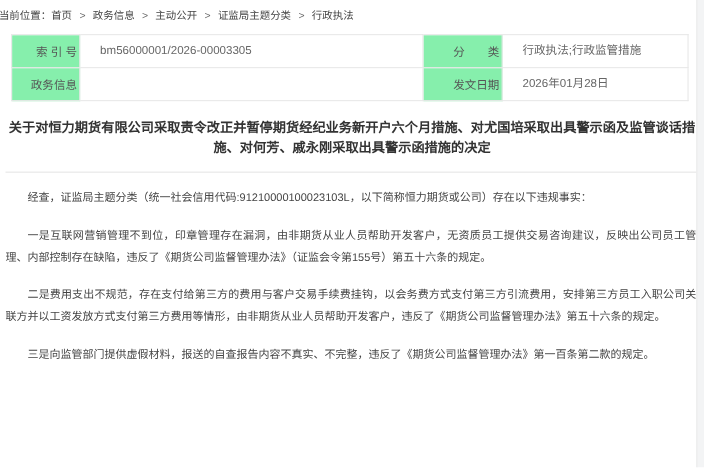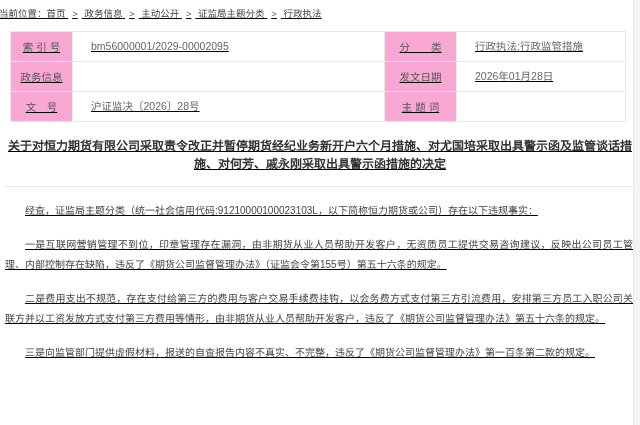--- a/index.html
+++ b/index.html
@@ -2,42 +2,42 @@
 <html lang="zh-CN"><head>
 <meta charset="utf-8">
 <style>
   * { box-sizing: border-box; margin: 0; padding: 0; }
   html, body {
     width: 640px; height: 425px;
     background: #ffffff;
     font-family: "Liberation Sans", "DejaVu Sans", sans-serif;
     overflow: hidden;
   }
-  .page { position: relative; width: 640px; height: 425px; background: #ffffff; text-decoration: underline; }
+  .page { position: relative; width: 640px; height: 425px; background: #ffffff; }
   .right-gutter {
     position: absolute; top: 0; right: 0; width: 7px; height: 425px;
     background: #f3f4f5; border-left: 1px solid #ececec;
   }
   
   .breadcrumb {
     padding: 6px 0 0 2px;
     font-size: 9.5px; color: #444; white-space: nowrap;
     margin-left: -3px;
   }
   .breadcrumb a { color: #444; text-decoration: none; cursor: pointer; }
   .breadcrumb .sep { color: #666; margin: 0 4px; }
   
   .meta-table {
     width: 615px; margin: 11px 0 0 10px;
     border-collapse: collapse; table-layout: fixed;
     font-size: 10.5px; color: #666;
   }
   .meta-table td { border: 1px solid #e8e8e8; vertical-align: middle; }
   .meta-table td.lbl {
-    background: #f9a8d4; text-align: center;
+    background: #86efac; text-align: right;
     color: #555; padding: 6px 2px; height: 25px;
   }
   .meta-table td.val { padding: 6px 8px 6px 18px; line-height: 1.62; background:#fff; }
   
   .doc-title {
     margin: 15px 4px 0;
     font-size: 12px; font-weight: bold; color: #333;
     text-align: center; line-height: 1.5;
   }
   .divider {
@@ -73,35 +73,29 @@
   <table class="meta-table">
     <colgroup>
       <col style="width:62px">
         <col style="width:312px">
         <col style="width:72px">
         <col style="width:169px">
     </colgroup>
     <tbody>
       <tr>
         <td class="lbl">索 引 号</td>
-        <td class="val">bm56000001/2029-00002095</td>
+        <td class="val">bm56000001/2026-00003305</td>
         <td class="lbl">分　　类</td>
         <td class="val">行政执法;行政监管措施</td>
       </tr>
       <tr>
         <td class="lbl">政务信息</td>
         <td class="val"></td>
         <td class="lbl">发文日期</td>
         <td class="val">2026年01月28日</td>
-      </tr>
-      <tr>
-        <td class="lbl">文　号</td>
-        <td class="val">沪证监决〔2026〕28号</td>
-        <td class="lbl">主 题 词</td>
-        <td class="val"></td>
       </tr>
     </tbody>
   </table>
 
   <h1 class="doc-title">关于对恒力期货有限公司采取责令改正并暂停期货经纪业务新开户六个月措施、对尤国培采取出具警示函及监管谈话措施、对何芳、戚永刚采取出具警示函措施的决定</h1>
 
   <hr class="divider">
 
   <div class="doc-body">
     <p class="para">经查，证监局主题分类（统一社会信用代码:91210000100023103L，以下简称恒力期货或公司）存在以下违规事实：</p>

